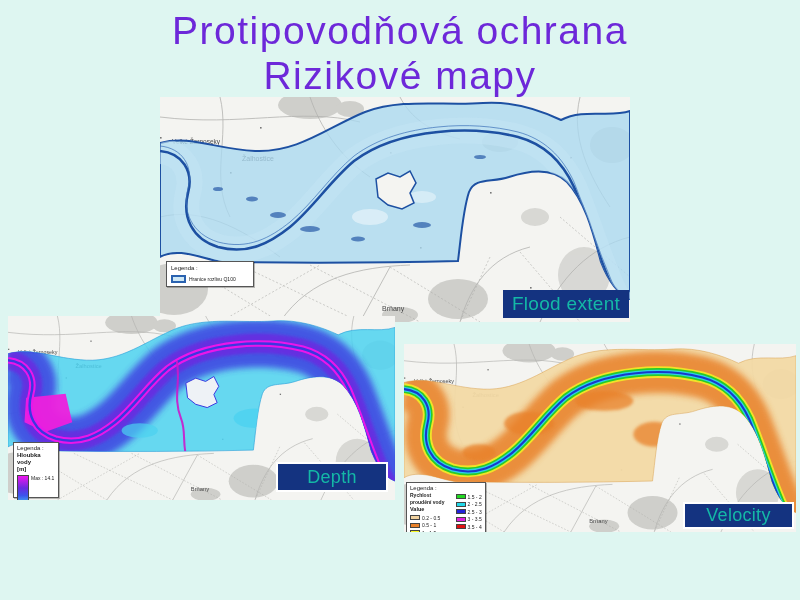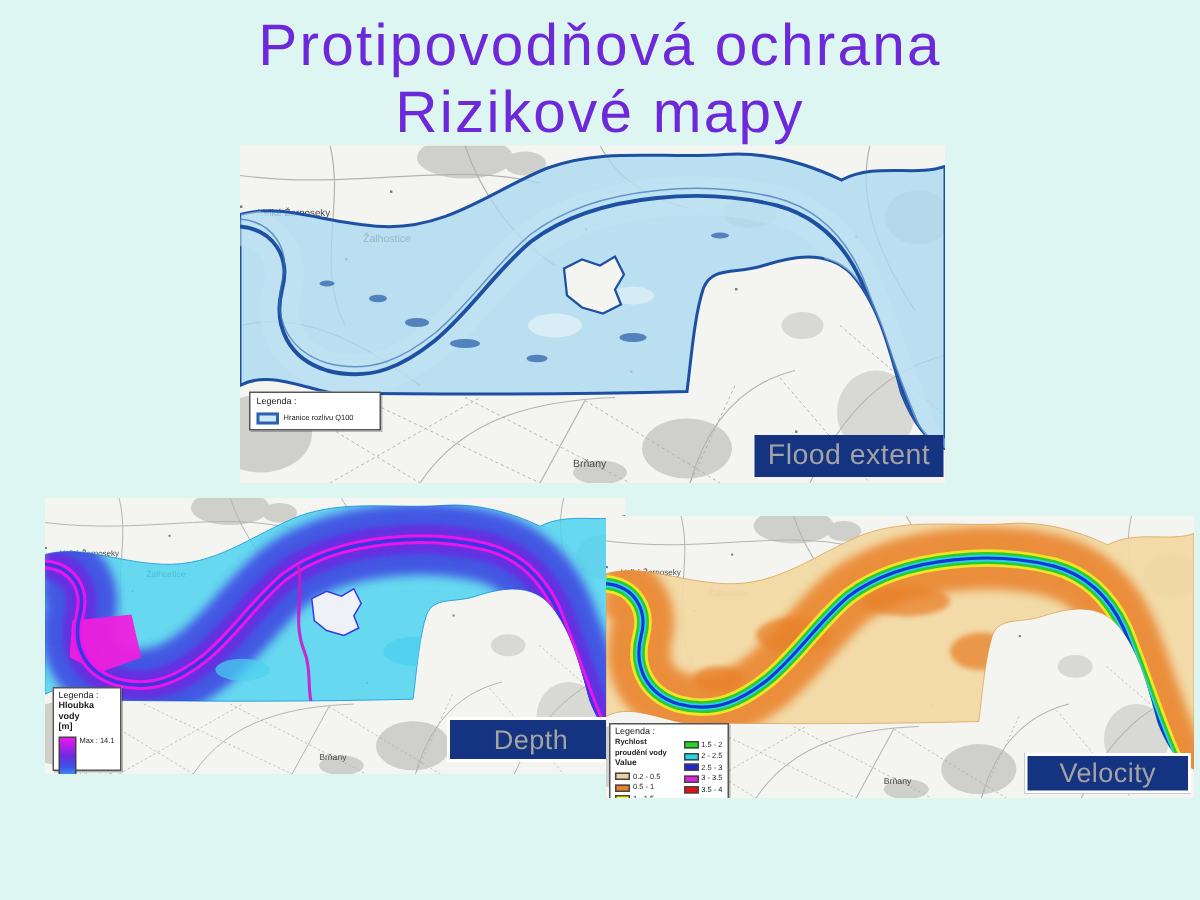--- a/index.html
+++ b/index.html
@@ -10,27 +10,27 @@
   }
   
   .slide-title{
     position:absolute;top:8px;left:0;width:800px;text-align:center;
     color:#6d28d9;font-size:39px;line-height:45px;letter-spacing:1.5px;
     font-weight:400;
   }
   
   .map{position:absolute;overflow:hidden;background:#f4f4f1;}
   #map-flood{left:160px;top:97px;width:470px;height:225px;}
-  #map-depth{left:8px;top:332px;width:387px;height:184px;margin-left:22px;}
+  #map-depth{left:8px;top:316px;width:387px;height:184px;}
   #map-velocity{left:404px;top:332px;width:392px;height:188px;margin-top:12px;}
   .map svg{display:block;width:100%;height:100%;}
   svg text{font-family:"Liberation Sans", sans-serif;fill:#4a4a4a;}
   
   .map-label{
-    position:absolute;background:#143380;color:#a3a3a3;
+    position:absolute;background:#143380;color:#14b8a6;
     display:flex;align-items:center;justify-content:center;
     font-size:19px;letter-spacing:0.3px;
   }
   #label-flood{right:1px;bottom:4px;width:126px;height:28px;}
   #label-depth{right:7px;bottom:8px;width:108px;height:26px;border:2px solid #ffffff;font-size:18px;}
   #label-velocity{right:2px;bottom:3px;width:107px;height:23px;border:2px solid #ffffff;font-size:18px;}
   
   .legend{
     position:absolute;background:#ffffff;border:1px solid #555;
     color:#1a1a1a;box-shadow:1px 1px 0 rgba(0,0,0,.25);

